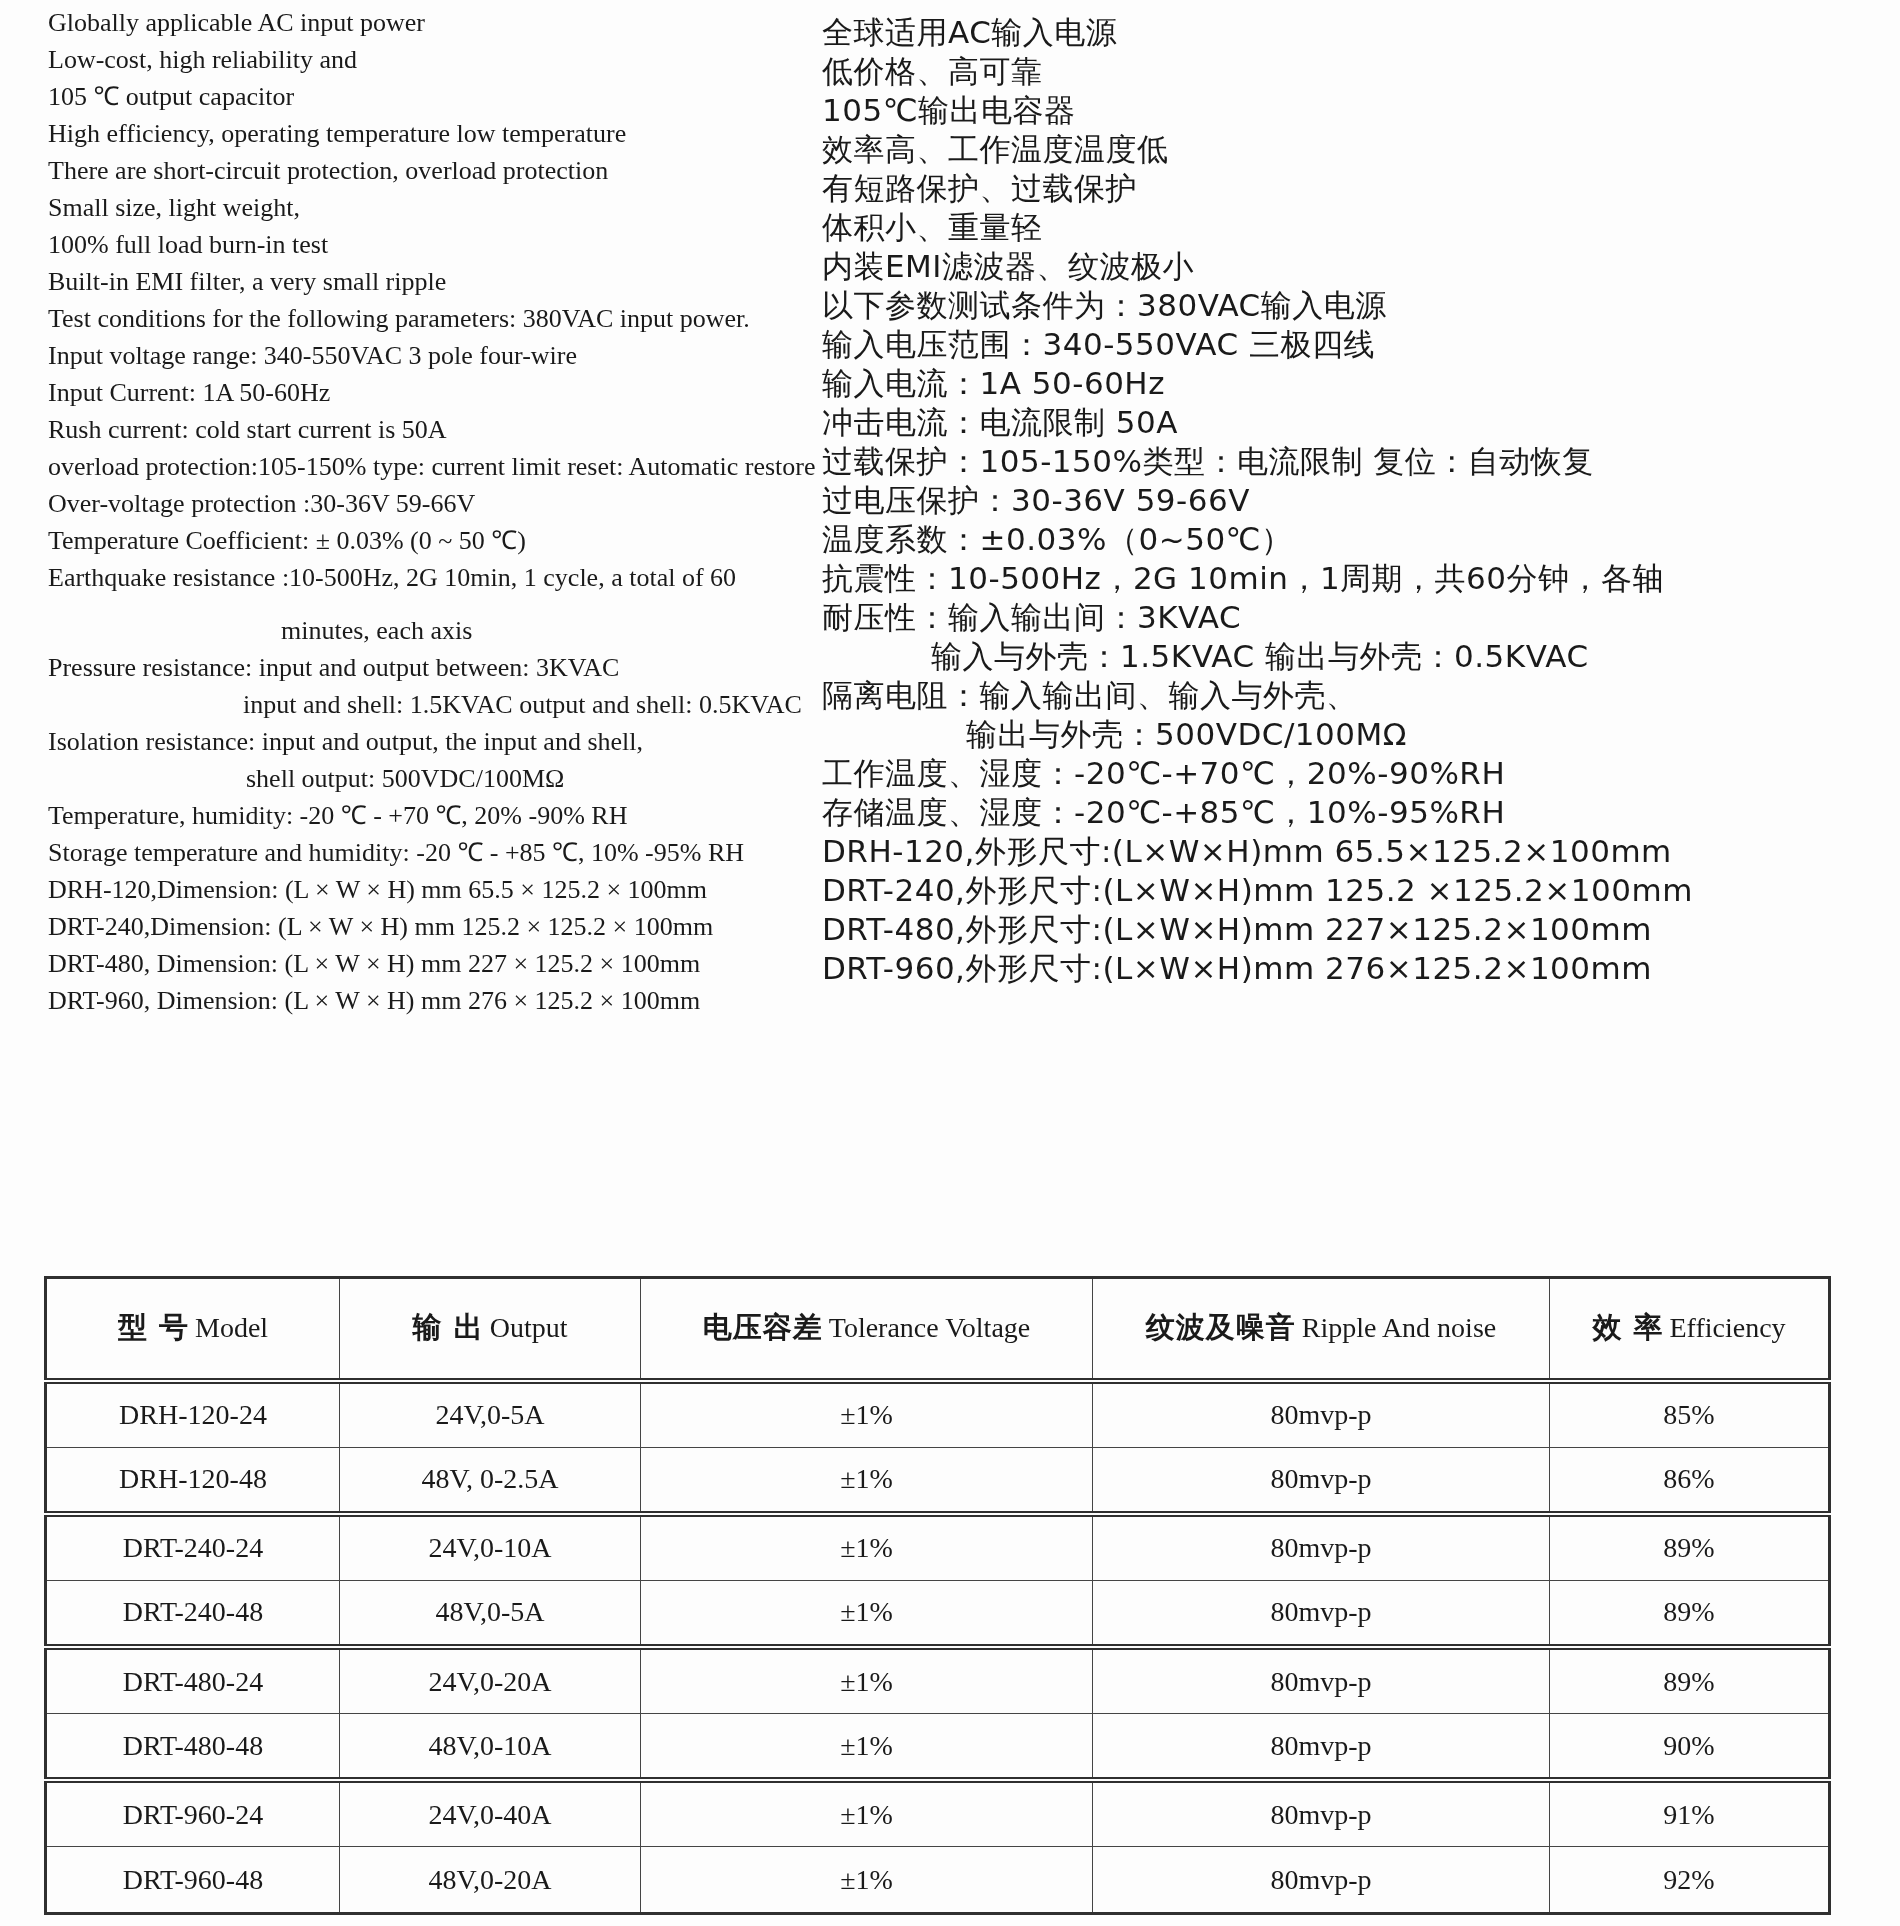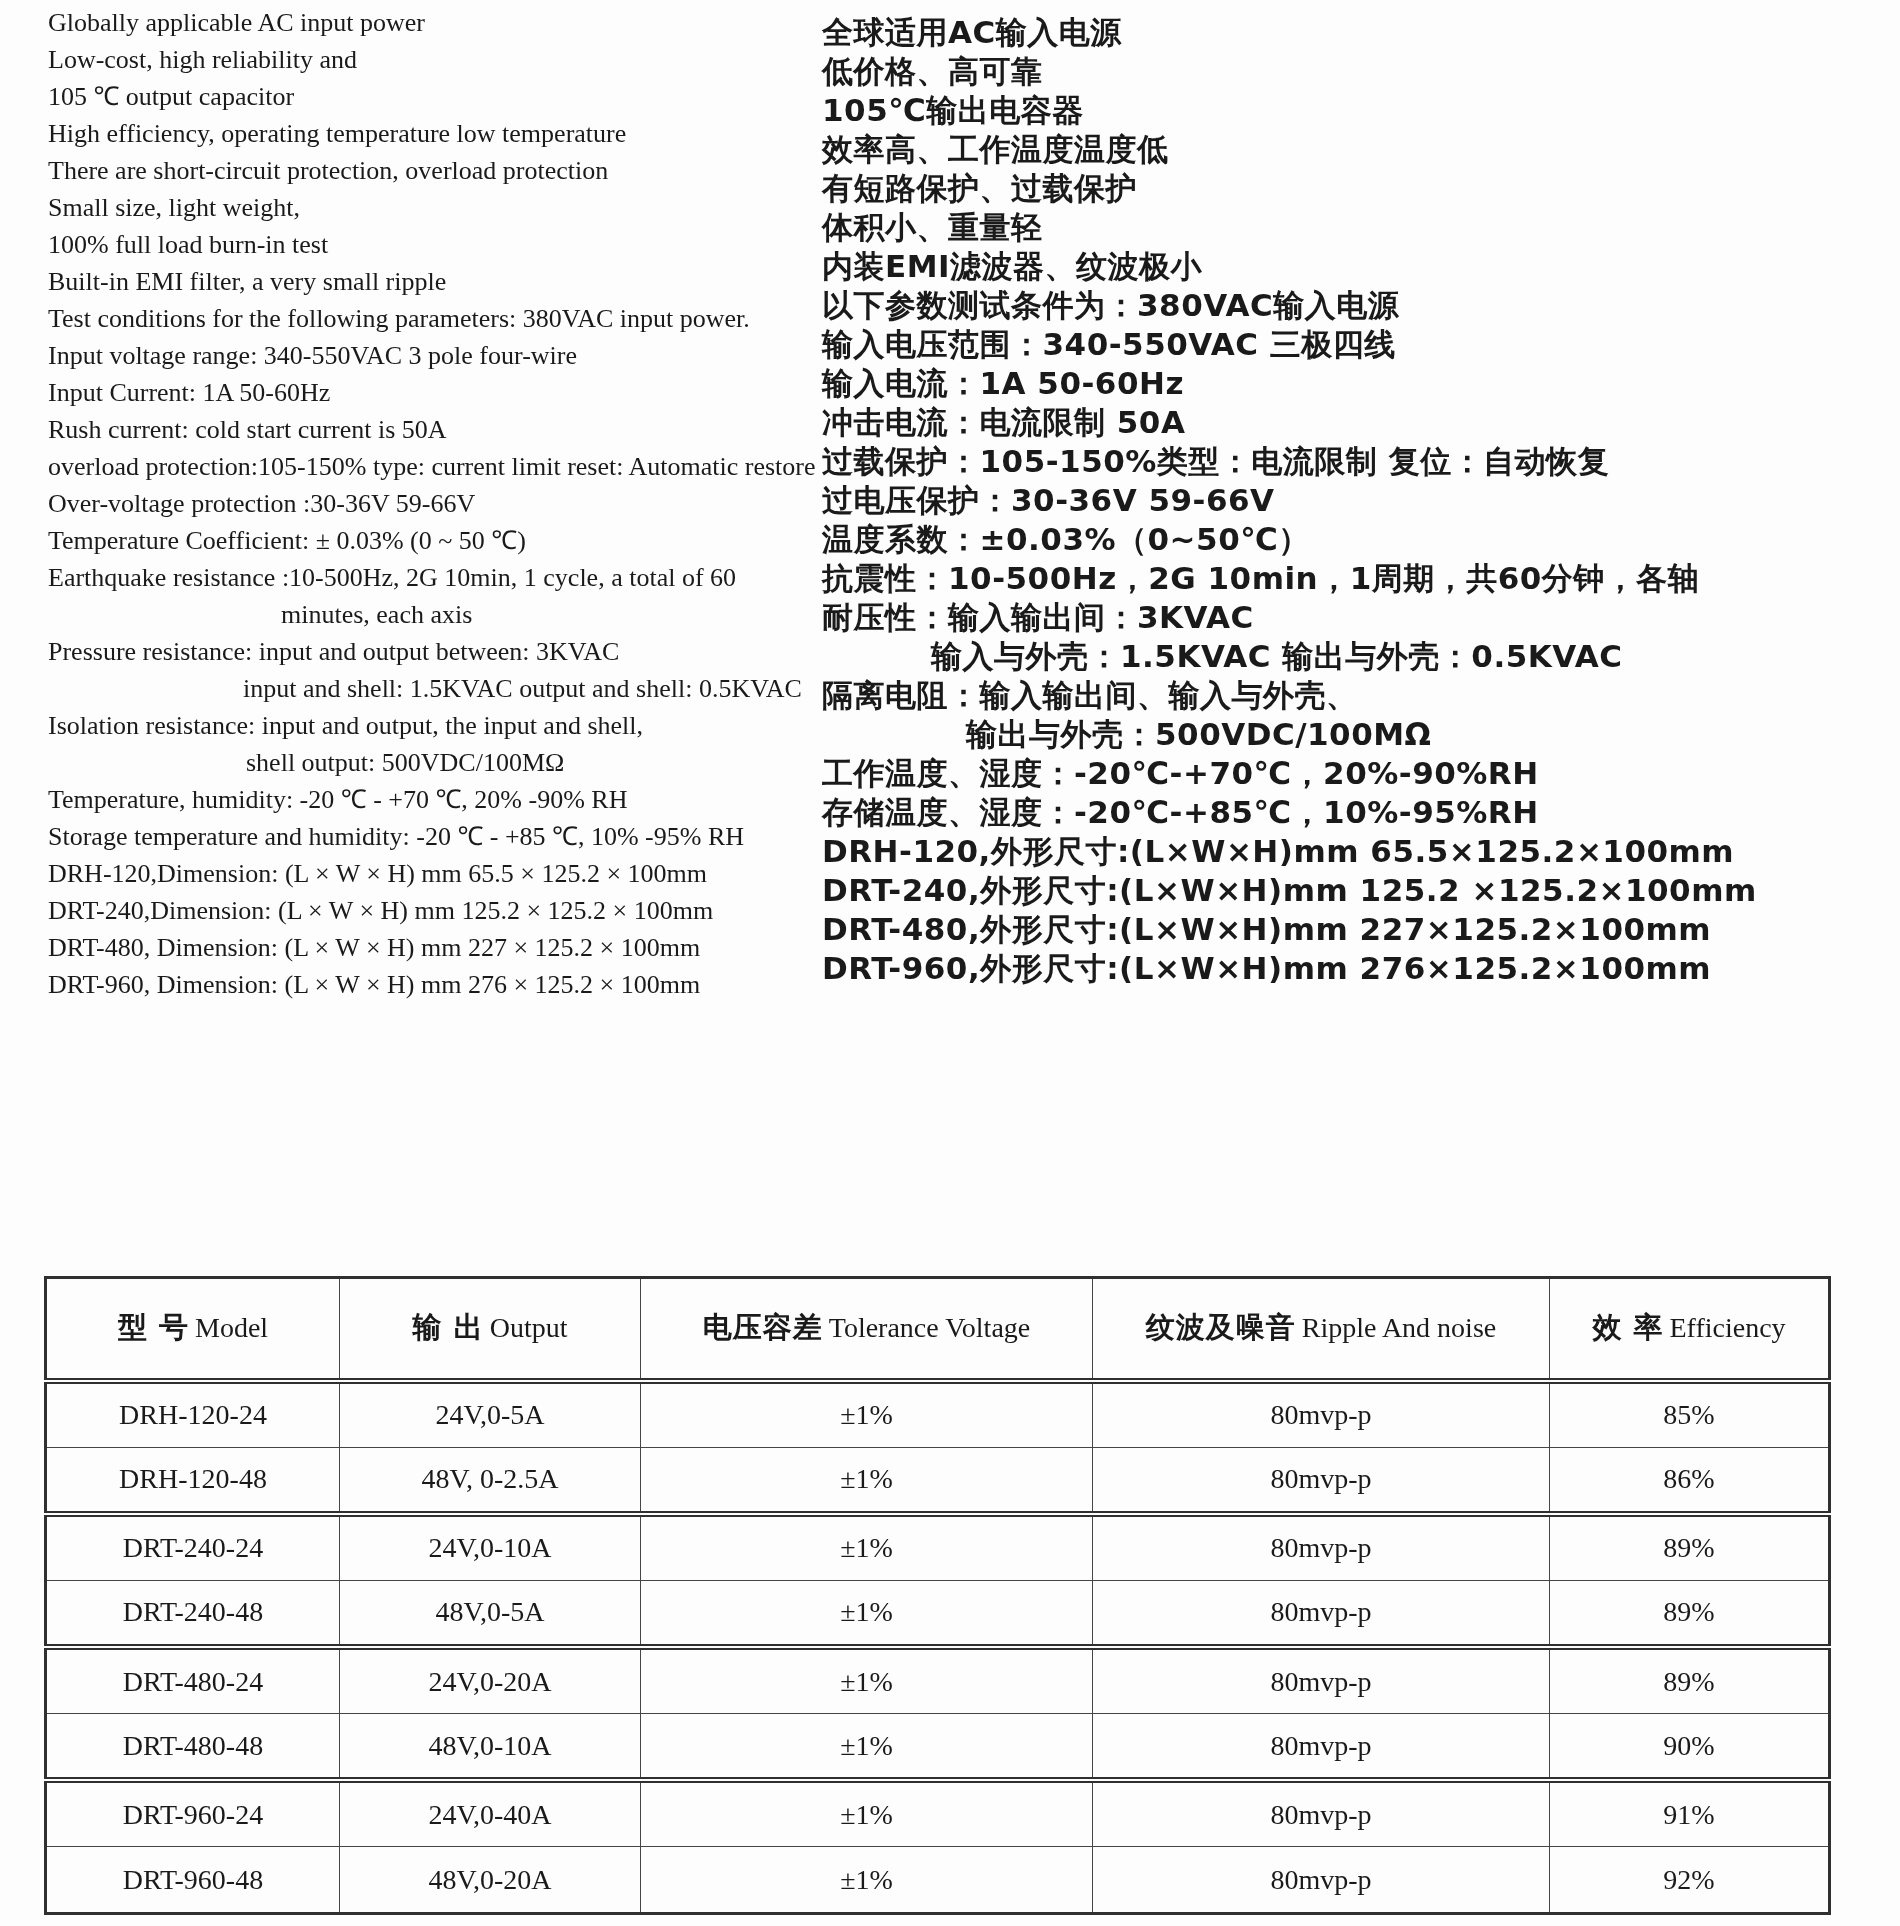--- a/index.html
+++ b/index.html
@@ -11,30 +11,30 @@
     position:relative;
     overflow:hidden;
   }
   
   .col-en{position:absolute;left:48px;top:4px;}
   .line-en{
     height:37px;line-height:37px;
     font-size:26px;white-space:nowrap;
     font-family:"Liberation Serif", serif;
   }
-  .ind-en-a{padding-left:233px;}
+  .ind-en-a{padding-left:233px;margin-top:16px;}
   .ind-en-b{padding-left:195px;}
   .ind-en-c{padding-left:198px;}
   
   .col-zh{position:absolute;left:822px;top:13px;}
   .line-zh{
     height:39px;line-height:39px;
     font-size:31px;white-space:nowrap;
     font-family:"DejaVu Sans", sans-serif;
-    font-weight:700;
+    font-weight:400;
     letter-spacing:0.5px;
   }
   .ind-zh-a{padding-left:109px;}
   .ind-zh-b{padding-left:144px;}
   
   .spec-table{
     position:absolute;left:44px;top:1276px;
     width:1785px;height:639px;
     border-collapse:collapse;
     table-layout:fixed;

